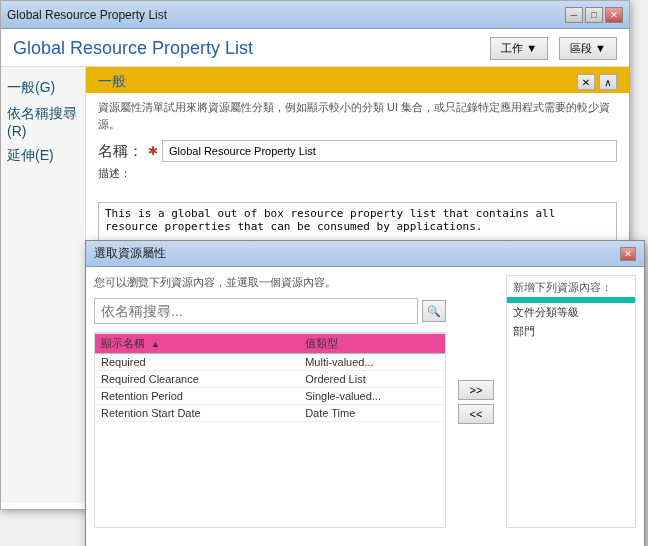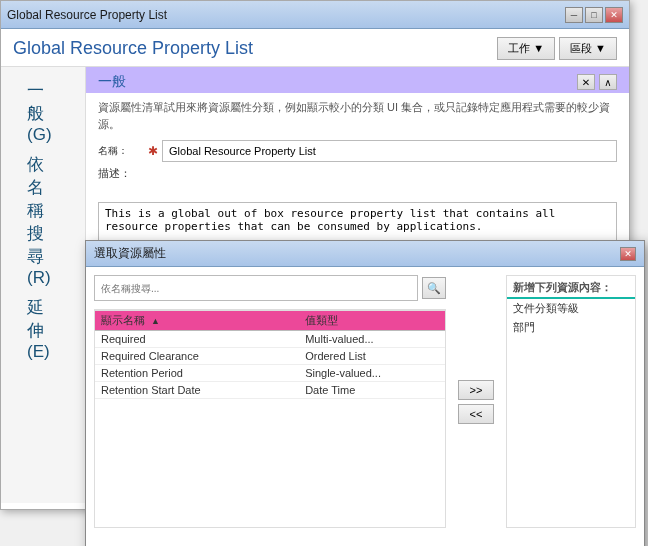--- a/index.html
+++ b/index.html
@@ -70,21 +70,21 @@
     }
 
     .window-title {
       font-size: 18px;
       color: #2a5fa5;
       font-weight: 300;
     }
 
     .header-buttons {
       display: flex;
-      gap: 4px;
+      gap: 11px;
     }
 
     .header-btn {
       background: linear-gradient(to bottom, #f5f5f5, #e0e0e0);
       border: 1px solid #aaa;
       padding: 3px 10px;
       font-size: 11px;
       cursor: pointer;
       display: flex;
       align-items: center;
@@ -98,39 +98,39 @@
 
     
     .left-nav {
       width: 85px;
       background: #f5f5f5;
       border-right: 1px solid #ddd;
       padding-top: 8px;
     }
 
     .nav-item {
-      padding: 4px 26px;
-      font-size: 17px;
+      padding: 4px 6px;
+      font-size: 14px;
       color: #1a5276;
       cursor: pointer;
     }
 
     
     .right-content {
       flex: 1;
       overflow-y: auto;
       padding: 0;
     }
 
     .section {
       margin: 0;
     }
 
     .section-header {
-      background: #c4b5fd;
+      background: #eab308;
       padding: 6px 12px 2px 12px;
       display: flex;
       align-items: center;
       justify-content: space-between;
     }
 
     .section-title {
       font-size: 14px;
       color: #2a5fa5;
       font-weight: 400;
@@ -167,21 +167,21 @@
     }
 
     .field-row {
       display: flex;
       align-items: center;
       margin-bottom: 4px;
     }
 
     .field-label {
       width: 50px;
-      font-size: 10px;
+      font-size: 15px;
       color: #333;
     }
 
     .field-required {
       color: #c0392b;
       margin-right: 4px;
     }
 
     .field-input {
       flex: 1;
@@ -365,21 +365,21 @@
       display: flex;
       align-items: center;
       gap: 4px;
       margin-bottom: 4px;
     }
 
     .search-input {
       flex: 1;
       border: 1px solid #bbb;
       padding: 12px 6px;
-      font-size: 10px;
+      font-size: 14px;
       height: 22px;
     }
 
     .search-btn {
       width: 24px;
       height: 22px;
       background: linear-gradient(to bottom, #f5f5f5, #e0e0e0);
       border: 1px solid #aaa;
       display: flex;
       align-items: center;
@@ -439,22 +439,21 @@
       width: 130px;
       border: 1px solid #ddd;
       background: #fff;
       overflow-y: auto;
     }
 
     .dialog-right-title {
       font-size: 11px;
       color: #555;
       padding: 4px 6px 2px 6px;
-      border-bottom: 2px solid #14b8a6;
-      font-weight: bold;
+      border-bottom: 6px solid #14b8a6;
     }
 
     .dialog-right-item {
       padding: 2px 6px;
       font-size: 11px;
       color: #333;
     }
 
     .dialog-footer {
       height: 36px;
@@ -601,20 +600,21 @@
 <div class="dialog-overlay">
 
   <div class="dialog-title-bar">
     <span class="dialog-title">選取資源屬性</span>
     <div class="dialog-close-btn">✕</div>
   </div>
 
   <div class="dialog-content">
 
     <div class="dialog-left">
+      <p class="dialog-desc">您可以瀏覽下列資源內容，並選取一個資源內容。</p>
       <div class="search-row">
         <input class="search-input" type="text" placeholder="依名稱搜尋..." style="">
         <button class="search-btn">🔍</button>
       </div>
       <div class="dialog-table-wrapper">
         <table class="dialog-table">
           <thead>
             <tr>
               <th class="col-name">
                 <span>顯示名稱</span>

